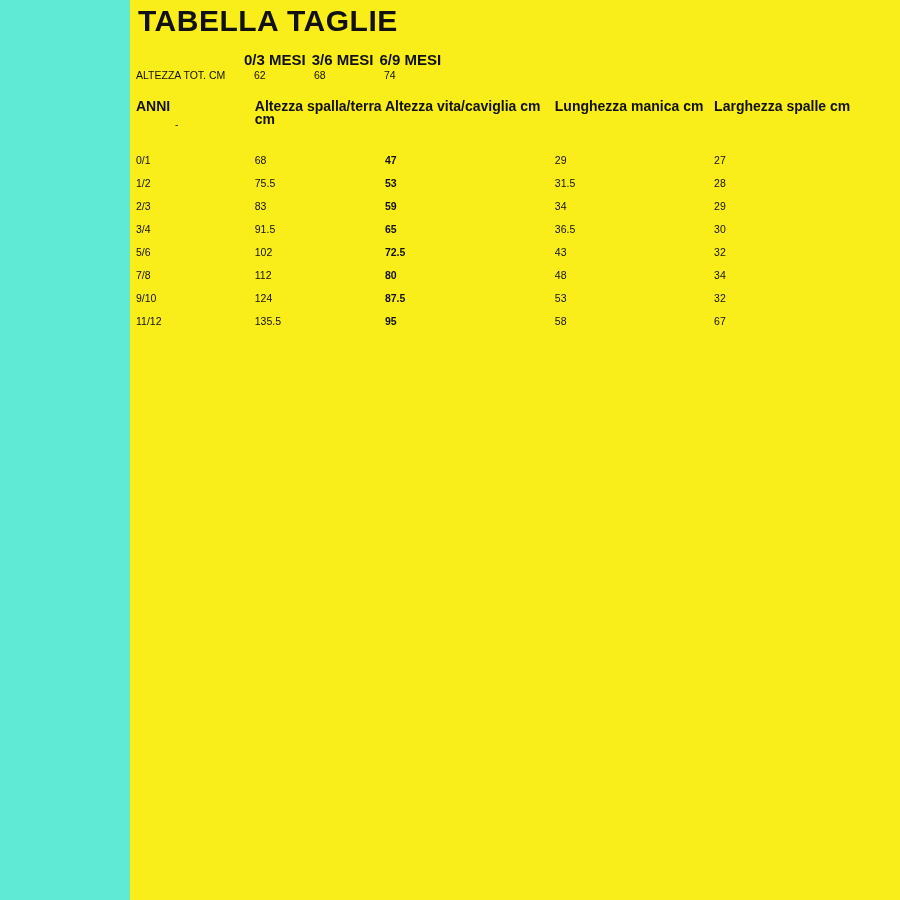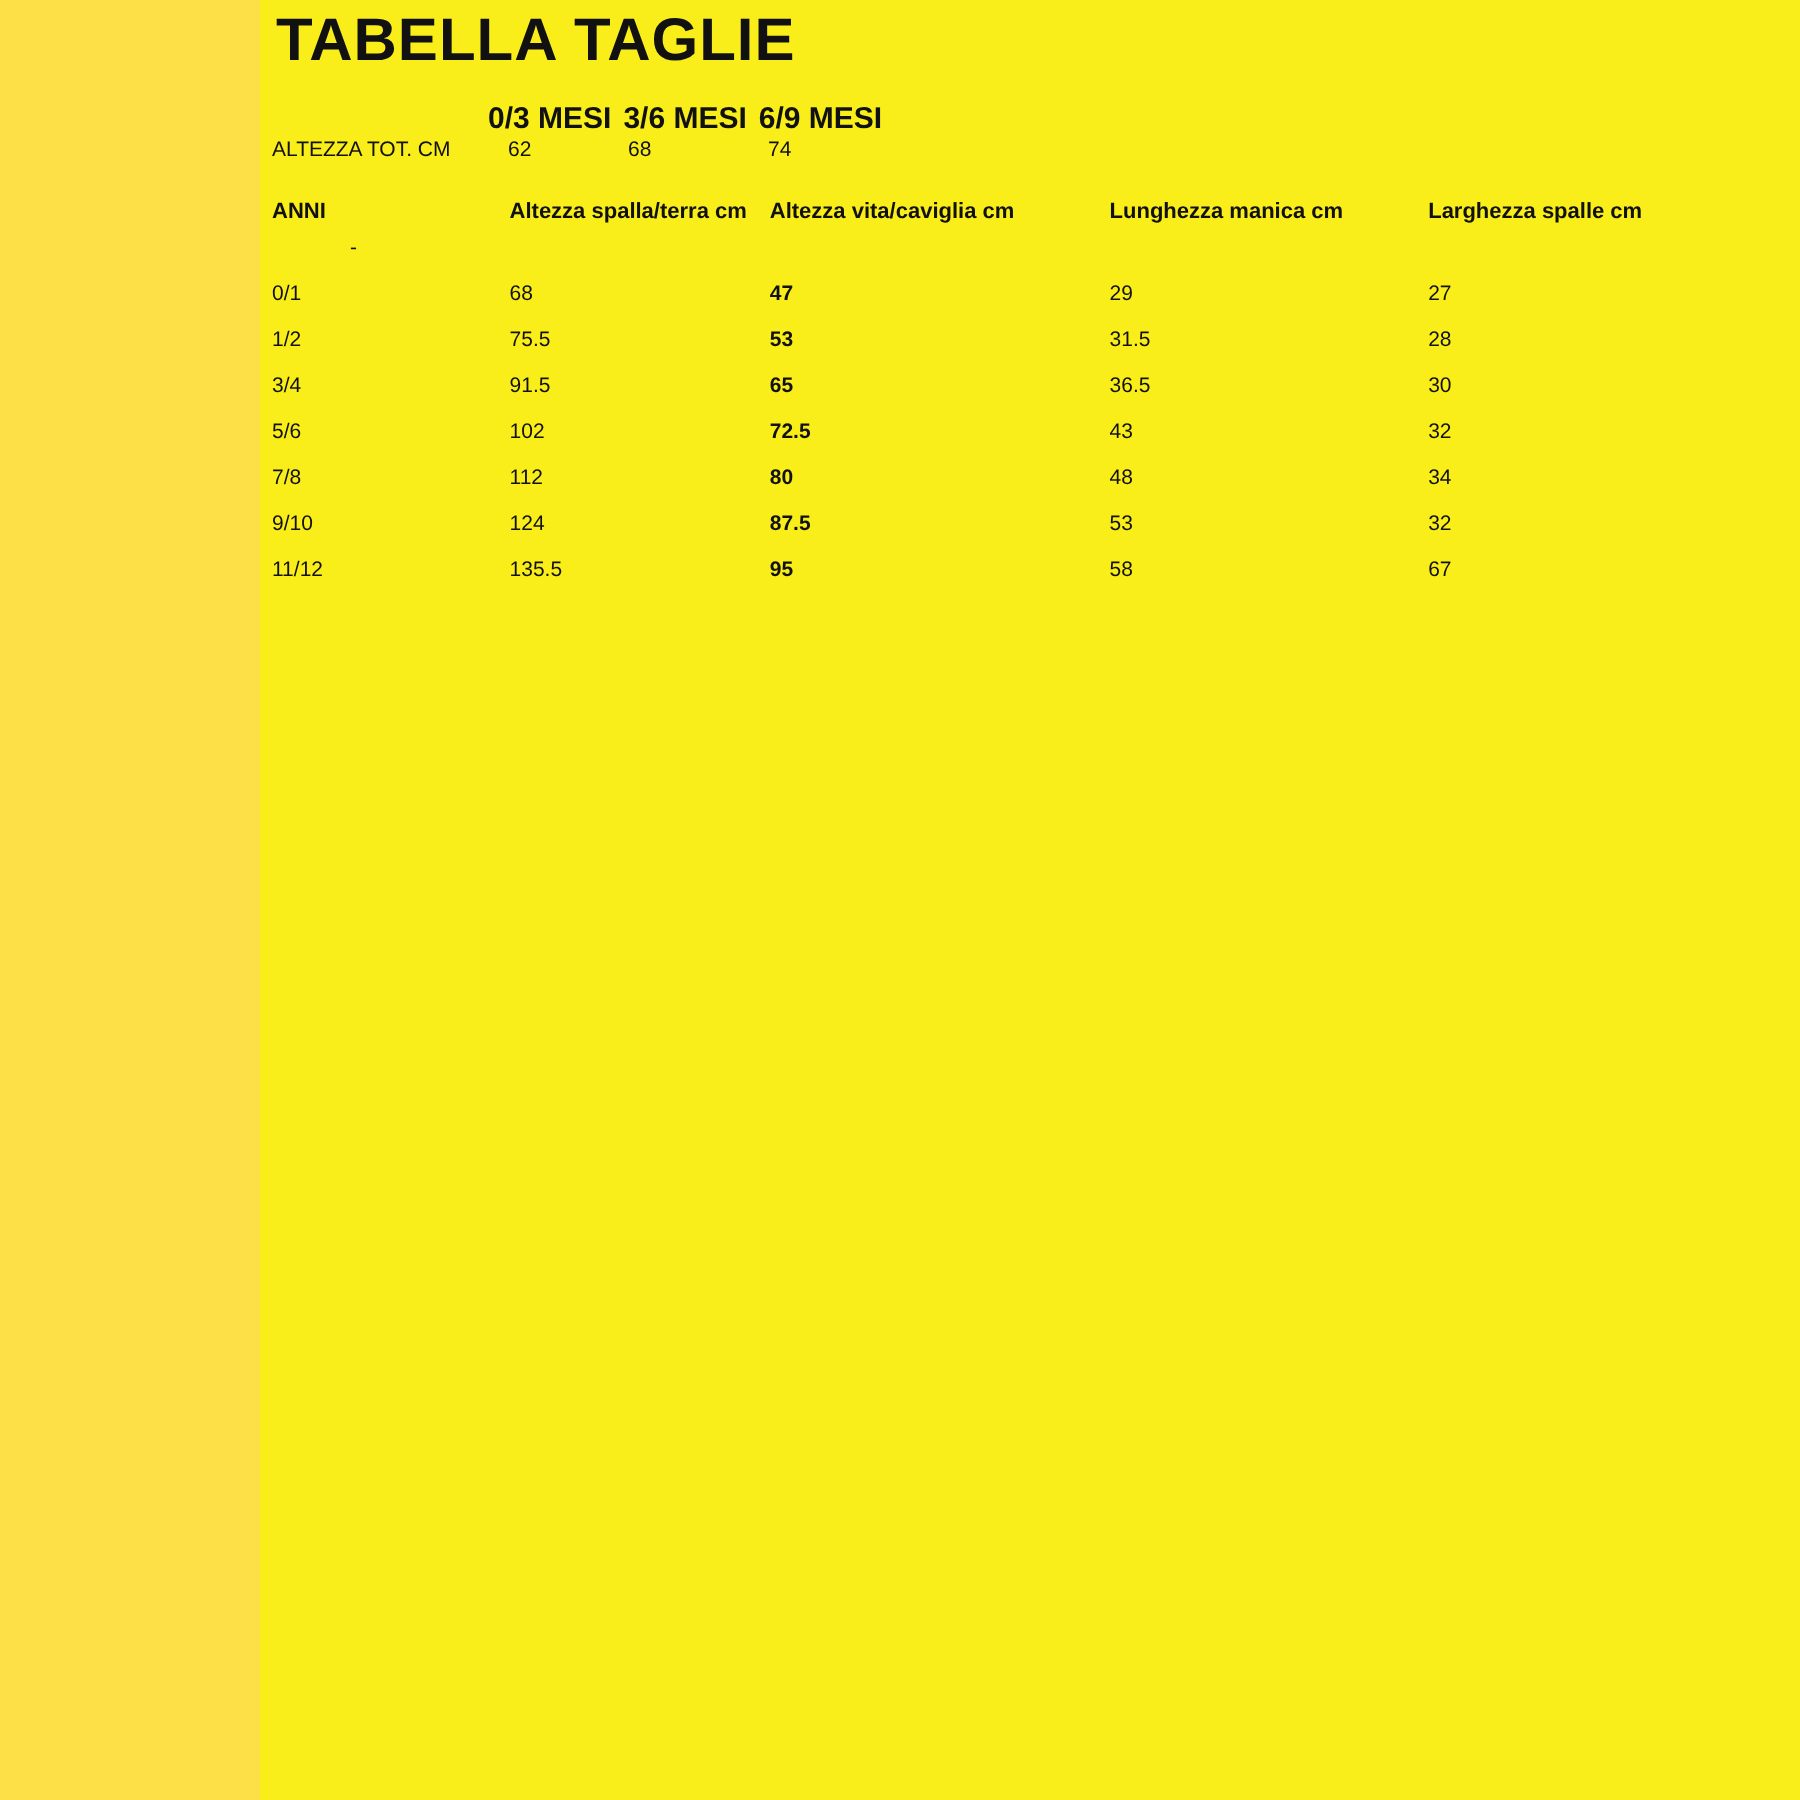--- a/index.html
+++ b/index.html
@@ -10,21 +10,21 @@
     width: 900px;
     height: 900px;
     background: #ffffff;
     font-family: "Liberation Sans", sans-serif;
     overflow: hidden;
   }
   #page {
     position: relative;
     width: 900px;
     height: 900px;
-    background: #fde047;
+    background: #5eead4;
   }
   #sheet {
     position: absolute;
     left: 130px;
     top: 0;
     width: 770px;
     height: 900px;
     background: #f9ed1a;
   }
   #title {
@@ -84,21 +84,21 @@
     table-layout: fixed;
   }
   #main-table td {
     font-size: 10.5px;
     color: #111111;
     vertical-align: top;
     padding: 0;
     line-height: 13px;
   }
   #main-table th {
-    font-size: 11px;
+    font-size: 14px;
     color: #111111;
     font-weight: bold;
     text-align: left;
     vertical-align: top;
     padding: 0;
     line-height: 13px;
   }
   .c0 { width: 88px; padding-left: 6px !important; }
   .c1 { width: 98px; }
   .c2 { width: 128px; font-weight: bold; }
@@ -155,20 +155,27 @@
         <td class="c4">27</td>
       </tr>
       <tr class="data-row">
         <td class="c0">1/2</td>
         <td class="c1">75.5</td>
         <td class="c2">53</td>
         <td class="c3">31.5</td>
         <td class="c4">28</td>
       </tr>
       <tr class="data-row">
+        <td class="c0">2/3</td>
+        <td class="c1">83</td>
+        <td class="c2">59</td>
+        <td class="c3">34</td>
+        <td class="c4">29</td>
+      </tr>
+      <tr class="data-row">
         <td class="c0">3/4</td>
         <td class="c1">91.5</td>
         <td class="c2">65</td>
         <td class="c3">36.5</td>
         <td class="c4">30</td>
       </tr>
       <tr class="data-row">
         <td class="c0">5/6</td>
         <td class="c1">102</td>
         <td class="c2">72.5</td>

